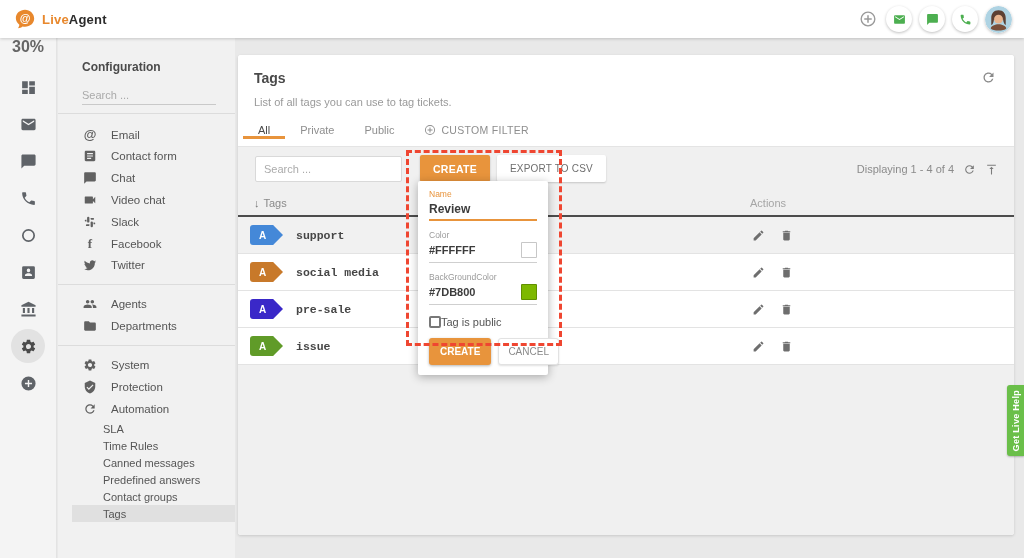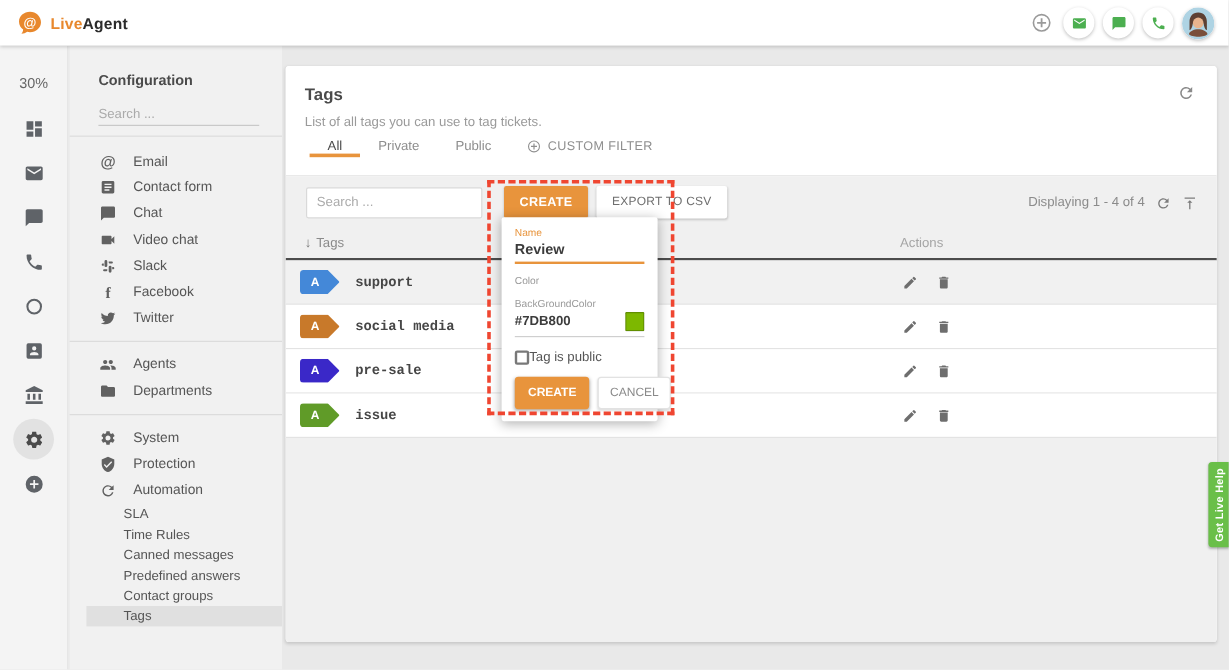--- a/index.html
+++ b/index.html
@@ -15,21 +15,21 @@
   .logo-live { color:#e8882d; } .logo-agent { color:#2b2b2b; }
   .topbar-right { margin-left:auto; display:flex; align-items:center; gap:7px; margin-right:12px; }
   .tb-add { color:#9a9a9a; width:22px; height:22px; display:flex; align-items:center; justify-content:center; cursor:pointer; }
   .circle-btn { width:26px; height:26px; border-radius:50%; background:#fff; box-shadow:0 1px 3px rgba(0,0,0,.25);
                 display:flex; align-items:center; justify-content:center; color:#4caf50; cursor:pointer; }
   .avatar { width:27px; height:27px; border-radius:50%; overflow:hidden; box-shadow:0 1px 3px rgba(0,0,0,.25); cursor:pointer; }
 
   
   .rail { position:absolute; top:38px; left:0; bottom:0; width:57px; background:#f4f4f4;
           border-right:1px solid #e3e3e3; display:flex; flex-direction:column; align-items:center; z-index:5; }
-  .rail-usage { margin-top:24px; font-size:12px; font-weight:normal; color:#666; }
+  .rail-usage { font-size:16px; font-weight:bold; color:#666; }
   .rail-item { width:34px; height:34px; margin-top:3px; display:flex; align-items:center; justify-content:center;
                color:#5f6368; cursor:pointer; border-radius:50%; }
   .rail-item.first { margin-top:14px; }
   .rail-item.active { background:#e2e2e2; color:#4a4a4a; }
 
   
   .config { position:absolute; top:38px; left:58px; bottom:0; width:177px; background:#f1f1f1; z-index:4; }
   .config-title { font-size:12px; font-weight:bold; color:#4a4a4a; padding:22px 0 0 24px; }
   .config-search { margin:12px 24px 0 24px; width:134px; background:transparent; border:none;
                    border-bottom:1px solid #c9c9c9; font-size:11px; color:#555; padding:3px 0; outline:none; }
@@ -44,21 +44,21 @@
   .fb-glyph { font-size:13px; font-weight:bold; font-family:"Liberation Serif", serif; line-height:1; }
   .at-glyph { font-size:13px; font-weight:bold; line-height:1; }
 
   
   .card { position:absolute; left:238px; top:55px; width:776px; bottom:23px; background:#fff;
           border-radius:3px; box-shadow:0 1px 3px rgba(0,0,0,.15); overflow:hidden; }
   .card-head { position:relative; height:92px; background:#fff; border-bottom:1px solid #e4e4e4; }
   .card-title { position:absolute; left:16px; top:15px; font-size:14px; color:#4a4a4a; font-weight:bold; }
   .card-refresh { position:absolute; right:18px; top:15px; color:#8a8a8a; cursor:pointer; }
   .card-sub { position:absolute; left:16px; top:41px; font-size:11px; color:#9a9a9a; }
-  .tabs { position:absolute; left:20px; bottom:0; display:flex; align-items:flex-start; height:30px; }
+  .tabs { position:absolute; left:5px; bottom:0; display:flex; align-items:center; height:30px; }
   .tab { padding:0 15px; display:flex; align-items:center; font-size:11px; color:#8e8e8e;
          cursor:pointer; border-bottom:3px solid transparent; gap:5px; }
   .tab.active { color:#4a4a4a; border-bottom-color:#e8943c; }
   .tab .ti { color:#8e8e8e; display:flex; }
   .tab.filter { letter-spacing:.3px; font-size:10.5px; }
 
   .content { position:absolute; top:92px; left:0; right:0; bottom:0; background:#f0f0f0; }
 
   
   .toolbar { position:relative; height:44px; }
@@ -438,20 +438,24 @@
             </span>
         </div>
       </div>
     </div>
   </div>
 
   <div class="dialog">
     <div class="dlg-label orange">Name</div>
     <input class="dlg-name-input" value="Review" style="">
     <div class="dlg-label">Color</div>
+    <div class="dlg-row">
+      <span class="dlg-hex">#FFFFFF</span>
+      <span class="swatch" style="background-color: rgb(255, 255, 255);"></span>
+    </div>
     <div class="dlg-label">BackGroundColor</div>
     <div class="dlg-row">
       <span class="dlg-hex">#7DB800</span>
       <span class="swatch" style="background-color: rgb(125, 184, 0);"></span>
     </div>
     <div class="dlg-check">
       <span class="checkbox"></span>
       <span class="dlg-check-label">Tag is public</span>
     </div>
     <div class="dlg-buttons">

